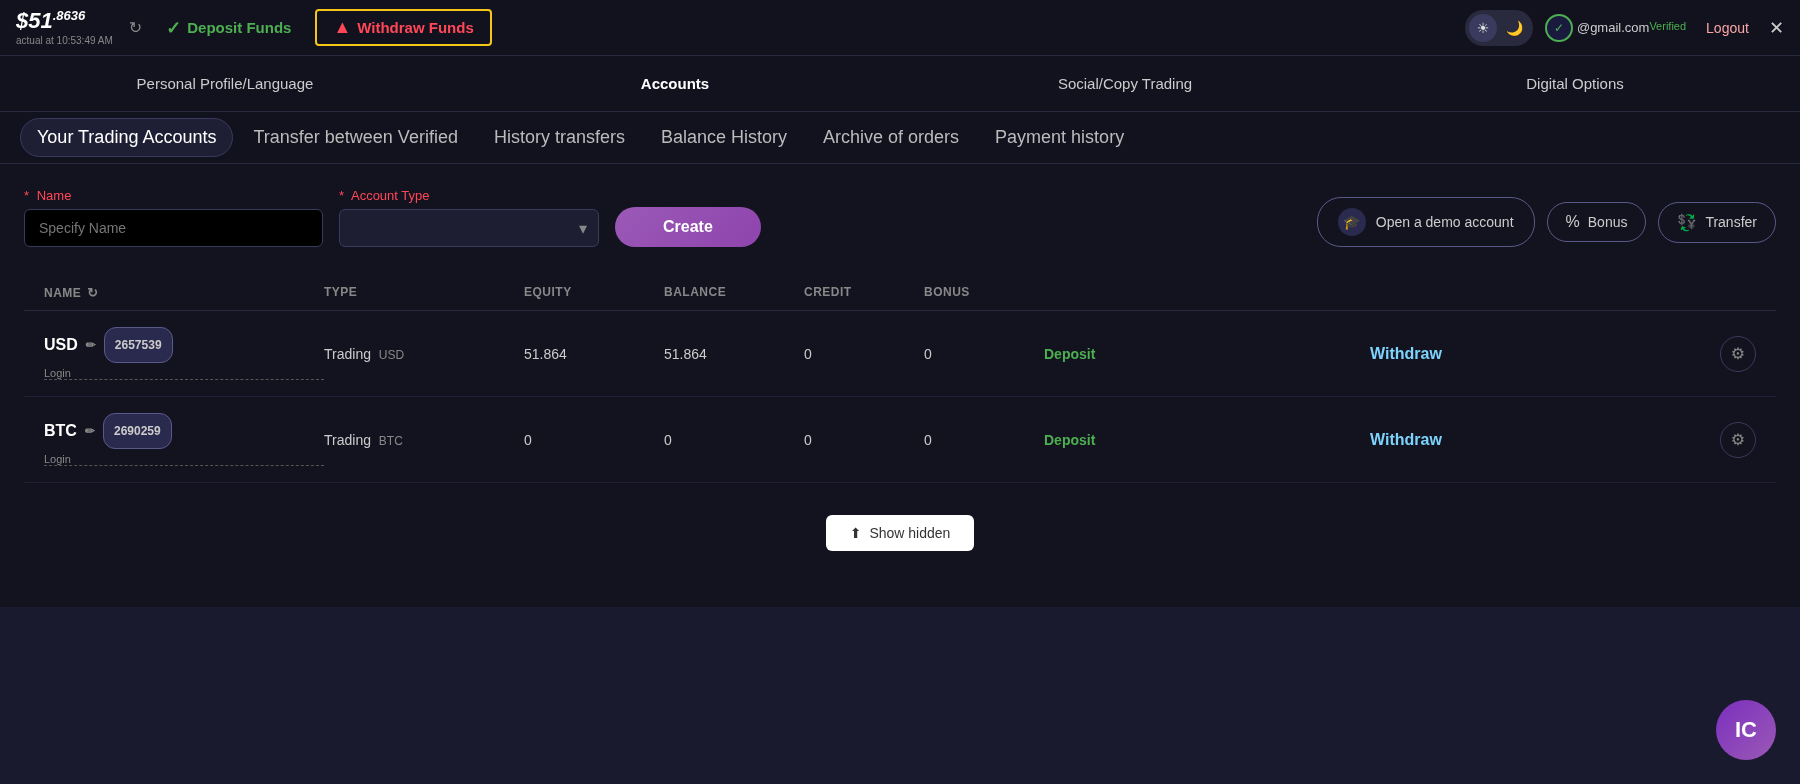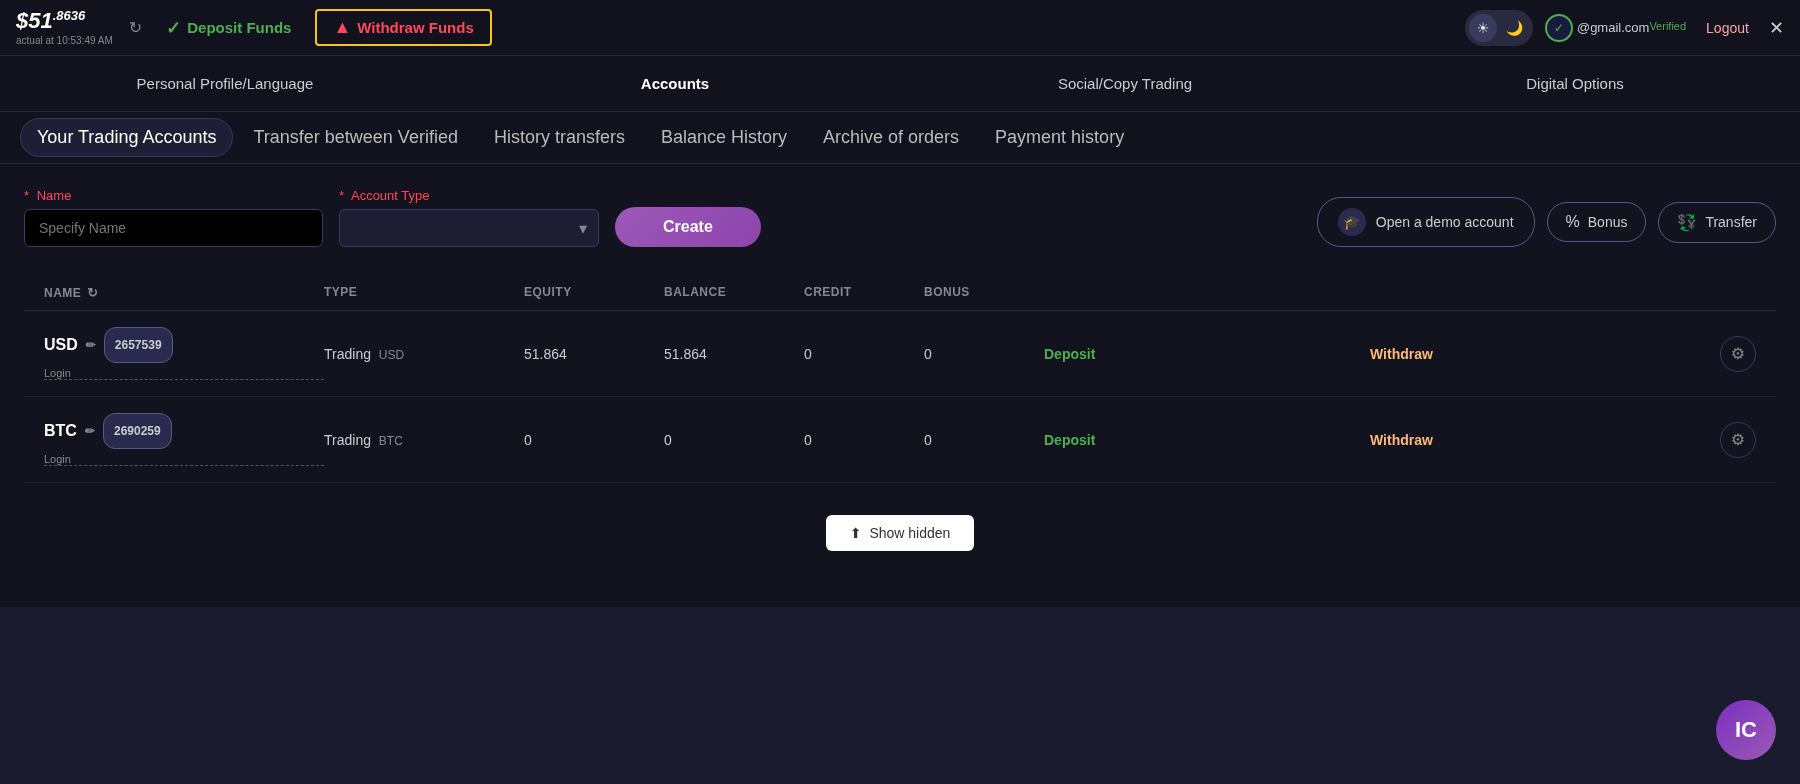--- a/index.html
+++ b/index.html
@@ -350,22 +350,22 @@
       color: #ccc;
     }
 
     .deposit-link {
       color: #4caf50;
       font-size: 14px;
       font-weight: 600;
       cursor: pointer;
     }
     .withdraw-link {
-      color: #fdba74;
-      font-size: 14px;
+      color: #7dd3fc;
+      font-size: 16px;
       font-weight: 600;
       cursor: pointer;
     }
 
     .settings-btn {
       width: 36px;
       height: 36px;
       border-radius: 50%;
       border: 1px solid #3a3a5e;
       background: transparent;

